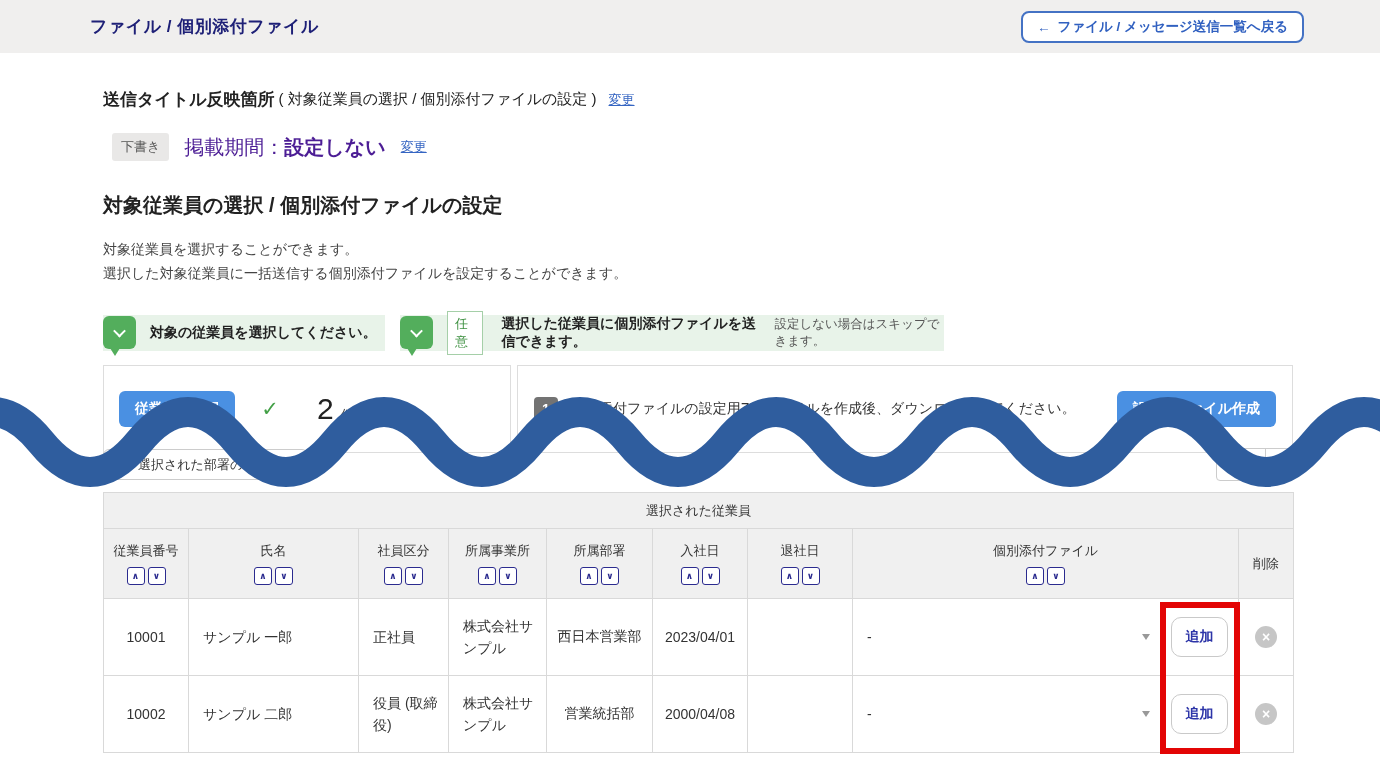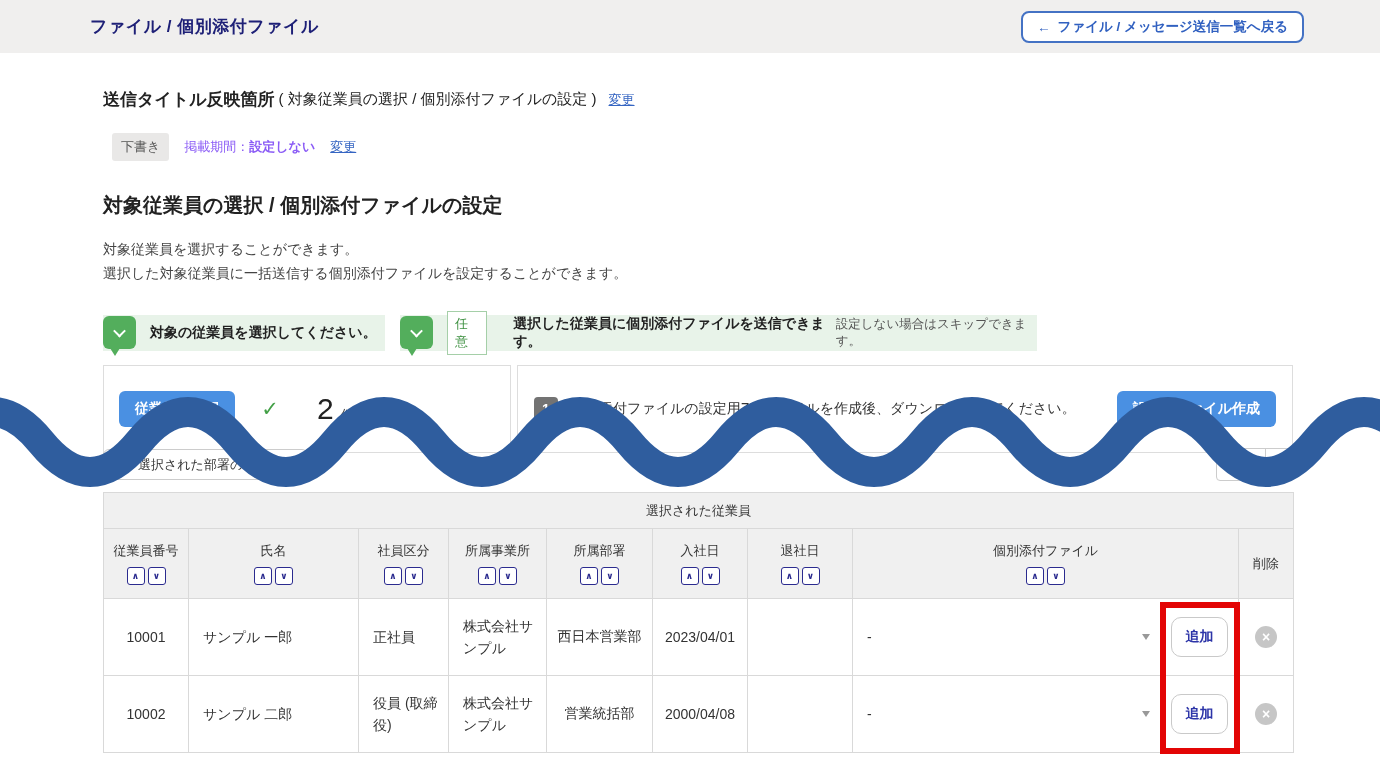--- a/index.html
+++ b/index.html
@@ -21,30 +21,30 @@
 
   
   .page-title-row { position:absolute; left:103px; top:88px; display:flex; align-items:center; }
   .pt-bold { font-size:17px; font-weight:bold; color:#222; }
   .pt-paren { font-size:15px; color:#222; margin-left:4px; }
   .lnk { color:#3565c2; text-decoration:underline; font-size:13px; }
   .page-title-row .lnk { margin-left:12px; }
 
   .status-row { position:absolute; left:112px; top:133px; display:flex; align-items:center; gap:15px; }
   .draft-badge { background:#e9e8e7; color:#555; font-size:13px; padding:5px 9px; border-radius:3px; }
-  .period { font-size:13px; color:#8b5cf6; }
+  .period { font-size:20px; color:#4c1d95; }
   .period b { font-weight:bold; }
 
   .section-heading { position:absolute; left:103px; top:192px; font-size:20px; font-weight:bold; color:#222; }
   .section-desc { position:absolute; left:103px; top:237px; font-size:14px; color:#444; line-height:24px; }
 
   
   .banner { position:absolute; top:315px; height:36px; background:#e8f3e9; display:flex; align-items:center; }
   .banner-left  { left:103px; width:282px; }
-  .banner-right { left:400px; width:637px; }
+  .banner-right { left:400px; width:544px; }
   .bubble { position:absolute; left:0; top:1px; width:33px; height:33px; background:#53ae5c;
     border-radius:6px; display:flex; align-items:center; justify-content:center; }
   .bubble::after { content:""; position:absolute; left:7px; bottom:-7px;
     border-left:5px solid transparent; border-right:5px solid transparent; border-top:8px solid #53ae5c; }
   .bubble .chev { width:9px; height:9px; border-right:2.5px solid #fff; border-bottom:2.5px solid #fff;
     transform:rotate(45deg) translate(-1px,-1px); }
   .banner-text { margin-left:47px; font-size:14px; font-weight:bold; color:#222; }
   .optional-badge { margin-left:47px; margin-right:10px; background:#fff; border:1px solid #a5cfa8;
     color:#3f9142; font-size:13px; padding:3px 7px; }
   .banner-note { font-size:12.5px; color:#555; margin-left:6px; font-weight:normal; }
@@ -142,21 +142,21 @@
   <span class="bubble">
       <span class="chev"></span>
     </span>
   <span class="banner-text">対象の従業員を選択してください。</span>
 </div>
 <div class="banner banner-right">
   <span class="bubble">
       <span class="chev"></span>
     </span>
   <span class="optional-badge">任意</span>
-  <span class="banner-text" style="margin-left:16px">選択した従業員に個別添付ファイルを送信できます。</span>
+  <span class="banner-text" style="margin-left:8px">選択した従業員に個別添付ファイルを送信できます。</span>
   <span class="banner-note">設定しない場合はスキップできます。</span>
 </div>
 
 <div class="panel panel-left">
   <button class="btn-primary">従業員を選択</button>
   <span class="check-mark">✓</span>
   <span class="count-group">
     <span class="count-num">2</span>
     <span class="count-unit">件</span>
   </span>

